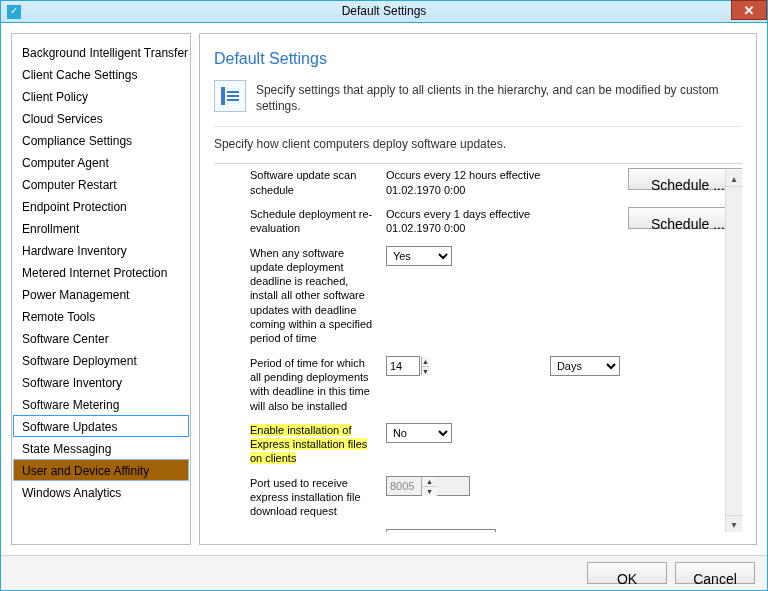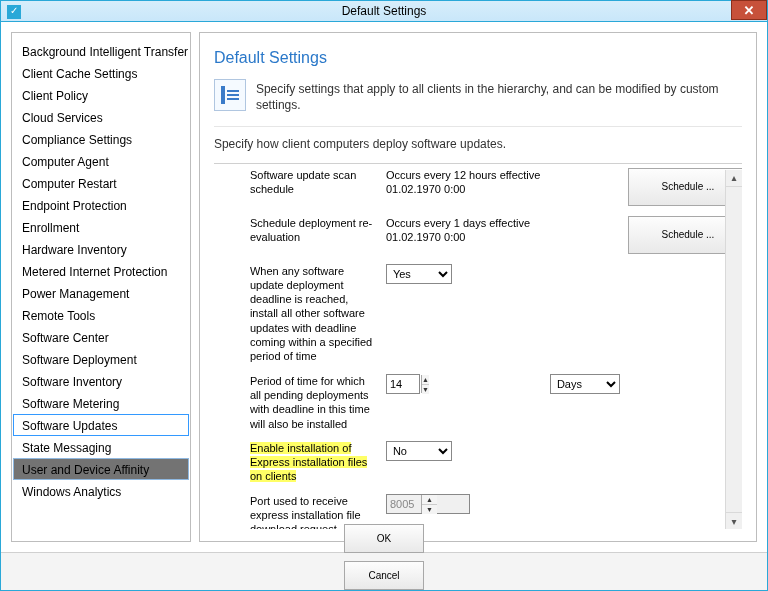--- a/index.html
+++ b/index.html
@@ -65,21 +65,21 @@
     white-space: nowrap;
     cursor: default;
     border: 1px solid transparent;
     margin: 0 1px;
   }
   .sidebar .item.selected {
     border: 1px solid #3399ff;
     background: #fff;
   }
   .sidebar .item.highlighted {
-    background: #737373;
+    background: #a16207;
     border: 1px solid #8fb8e0;
   }
   .main {
     flex: 1 1 auto;
     border: 1px solid #bdbdbd;
     background: #fff;
     padding: 12px 14px;
     display: flex; flex-direction: column;
     overflow: hidden;
   }
@@ -160,35 +160,34 @@
   .ctl-spin.disabled { background: #f0f0f0; color: #888; }
   .ctl-spin.disabled input { color: #888; }
   .spin-btns {
     width: 16px; height: 18px;
     display: flex; flex-direction: column;
     border-left: 1px solid #aaa;
   }
   .spin-btns span { flex: 1; font-size: 7px; text-align: center; line-height: 9px; color: #333; background: #f4f4f4; }
   .spin-btns span + span { border-top: 1px solid #ccc; }
   .btn {
-    height: 38px;
+    height: 22px;
     border: 1px solid #a8a8a8;
     background: linear-gradient(#fdfdfd,#e9e9e9);
-    font-size: 10px;
+    font-size: 14px;
     padding: 8px 14px;
     min-width: 80px;
     cursor: default;
   }
   .footer {
     height: 38px;
     border-top: 1px solid #d0d0d0;
     display: flex; align-items: center; justify-content: flex-end;
     padding: 0 12px; gap: 8px;
     background: #f4f4f4;
-    flex-direction: column;
   }
 </style>
 </head>
 <body>
 
 <div class="window">
   <div class="titlebar">
     <div class="icon"></div>
     <div class="title">Default Settings</div>
     <div class="close">✕</div>

